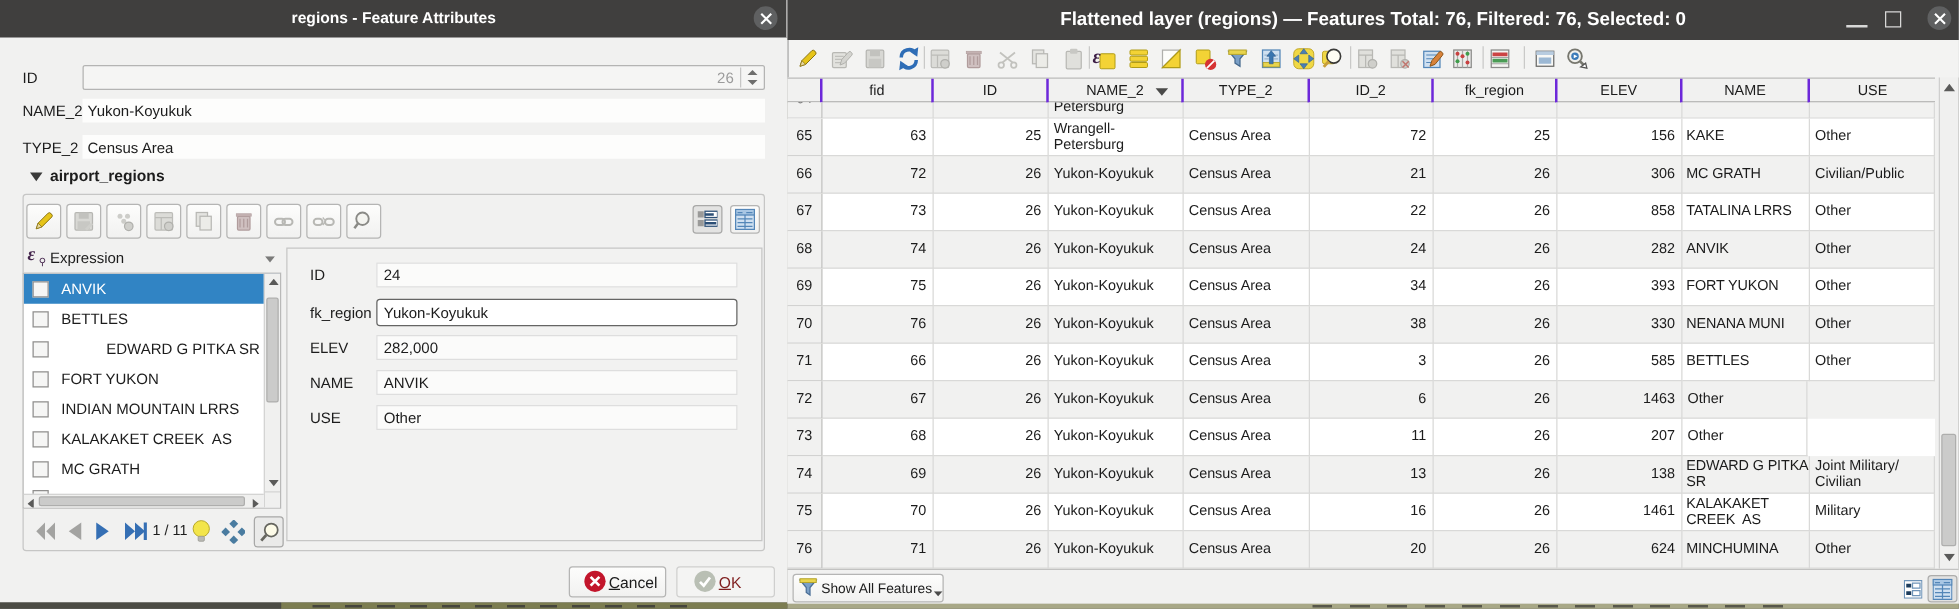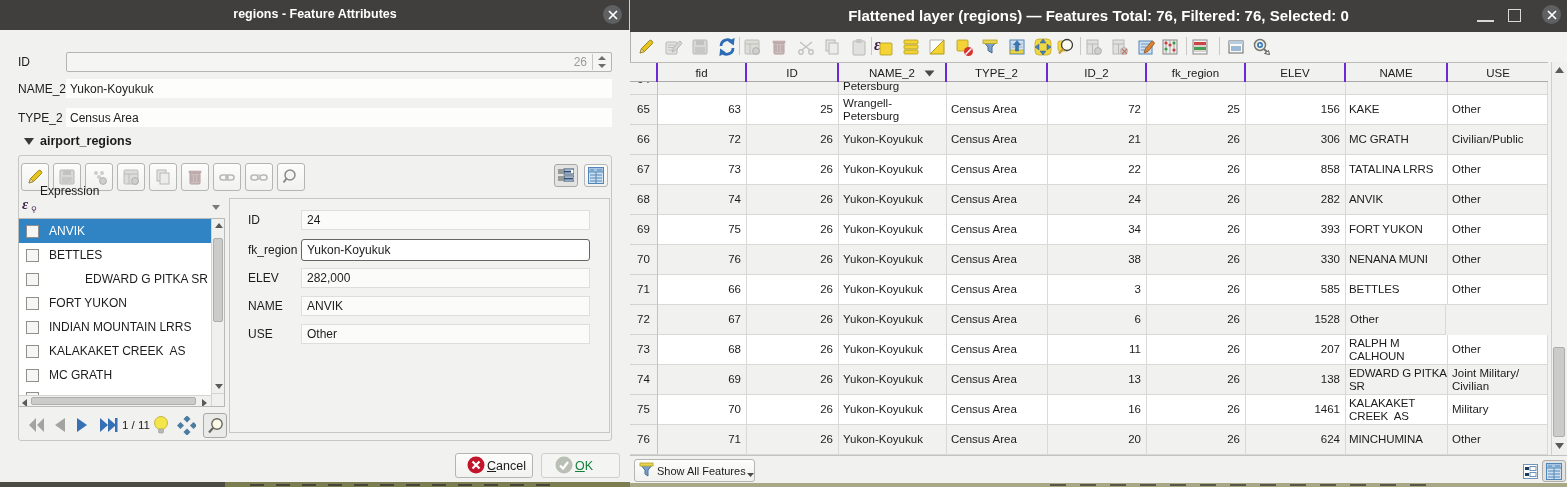--- a/index.html
+++ b/index.html
@@ -125,21 +125,21 @@
   </svg>
   <div class="btn" style="left:584px;top:164px;width:24px;height:23px"></div>
   <svg class="abs" style="left:588px;top:167px" width="16" height="17">
     <rect x="0.5" y="0.5" width="15" height="16" fill="#cfe0f1" stroke="#5386b8"></rect>
     <rect x="0.5" y="0.5" width="15" height="4.5" fill="#a9c7e4" stroke="#5386b8"></rect>
     <path d="M2 3 H6 M9 3 H14 M2 8 H14 M2 11 H14 M2 14 H14 M8 5 V16" stroke="#5386b8"></path>
   </svg>
 
   <div class="lab" style="left:22px;top:196px;font-size:15px;color:#44254c;font-style:italic;font-family:'Liberation Serif',serif"><b>ε</b></div>
   <div class="lab" style="left:31px;top:205px;font-size:8px;color:#44254c">⚲</div>
-  <div class="lab" style="left:40px;top:184px">Expression</div>
+  <div class="lab" style="left:40px;top:199px">Expression</div>
   <svg class="abs" style="left:212px;top:205px" width="9" height="6">
       <path d="M0 0 L8 0 L4 5 Z" fill="#7a7a79"></path>
     </svg>
 
   <div class="abs" style="left:18px;top:218px;width:207px;height:189px;border:1px solid #b9b9b8;background:#fff;box-sizing:border-box;overflow:hidden">
     <div id="list">
         <div style="height:24px;display:flex;align-items:center;background:#3184c4;color:#fff">
  <div style="width:13px;height:13px;margin-left:7px;background:#f6f6f5;border:1px solid #908f8e;box-sizing:border-box"></div>
  <div style="margin-left:10px">ANVIK</div>
         </div>
@@ -244,21 +244,21 @@
   <svg class="abs" style="left:467px;top:456px" width="18" height="18">
       <circle cx="9" cy="9" r="8.5" fill="#c2152b"></circle>
       <path d="M5.5 5.5 L12.5 12.5 M12.5 5.5 L5.5 12.5" stroke="#fff" stroke-width="2.2"></path>
     </svg>
   <div class="lab" style="left:487px;top:459px;font-size:12.5px"><u>C</u>ancel</div>
   <div class="btn" style="left:541px;top:453px;width:79px;height:25px;background:#f4f4f3;border-color:#cfcfce"></div>
   <svg class="abs" style="left:555px;top:456px" width="18" height="18">
       <circle cx="9" cy="9" r="8.5" fill="#b9bfb4"></circle>
       <path d="M5 9.5 L8 12.5 L13 6" stroke="#fff" stroke-width="2.2" fill="none"></path>
     </svg>
-  <div class="lab" style="left:575px;top:459px;font-size:12.5px;color:#15803d"><u>O</u>K</div>
+  <div class="lab" style="left:575px;top:459px;font-size:12.5px;color:#7f1d1d"><u>O</u>K</div>
 </div>
 
 <div class="abs" style="left:0;top:482px;width:225px;height:5px;background:#4b4b44"></div>
 <div class="abs" style="left:225px;top:482px;width:405px;height:5px;background:#7c7d51"></div>
 <div class="abs" style="left:250px;top:484px;width:300px;height:2px;background:repeating-linear-gradient(90deg,#45453c 0 14px,#7c7d51 14px 26px)"></div>
 
 <div class="abs" style="left:628.5px;top:0;width:1.5px;height:30px;background:#cfcfce"></div>
 
 <div class="abs" id="win" style="left:630px;top:0;width:937px;height:483px;background:#f1f1f0">
   <div class="abs tb" style="left:0;top:0;width:937px;height:32px">
@@ -529,33 +529,32 @@
  <div class="td w9 txt">Other</div>
       </div>
       <div class="tr ev">
  <div class="td w0 rh">72</div>
         <div class="td w1 num">67</div>
         <div class="td w2 num">26</div>
  <div class="td w3 txt">Yukon-Koyukuk</div>
         <div class="td w4 txt">Census Area</div>
         <div class="td w5 num">6</div>
  <div class="td w6 num">26</div>
-        <div class="td w7 num">1528</div>
+        <div class="td w7 num">1463</div>
  <div class="td w9 txt">Other</div>
       </div>
       <div class="tr odd">
  <div class="td w0 rh">73</div>
         <div class="td w1 num">68</div>
         <div class="td w2 num">26</div>
  <div class="td w3 txt">Yukon-Koyukuk</div>
         <div class="td w4 txt">Census Area</div>
         <div class="td w5 num">11</div>
  <div class="td w6 num">26</div>
         <div class="td w7 num">207</div>
-        <div class="td w8 txt">RALPH M<br>CALHOUN</div>
  <div class="td w9 txt">Other</div>
       </div>
       <div class="tr ev">
  <div class="td w0 rh">74</div>
         <div class="td w1 num">69</div>
         <div class="td w2 num">26</div>
  <div class="td w3 txt">Yukon-Koyukuk</div>
         <div class="td w4 txt">Census Area</div>
         <div class="td w5 num">13</div>
  <div class="td w6 num">26</div>

